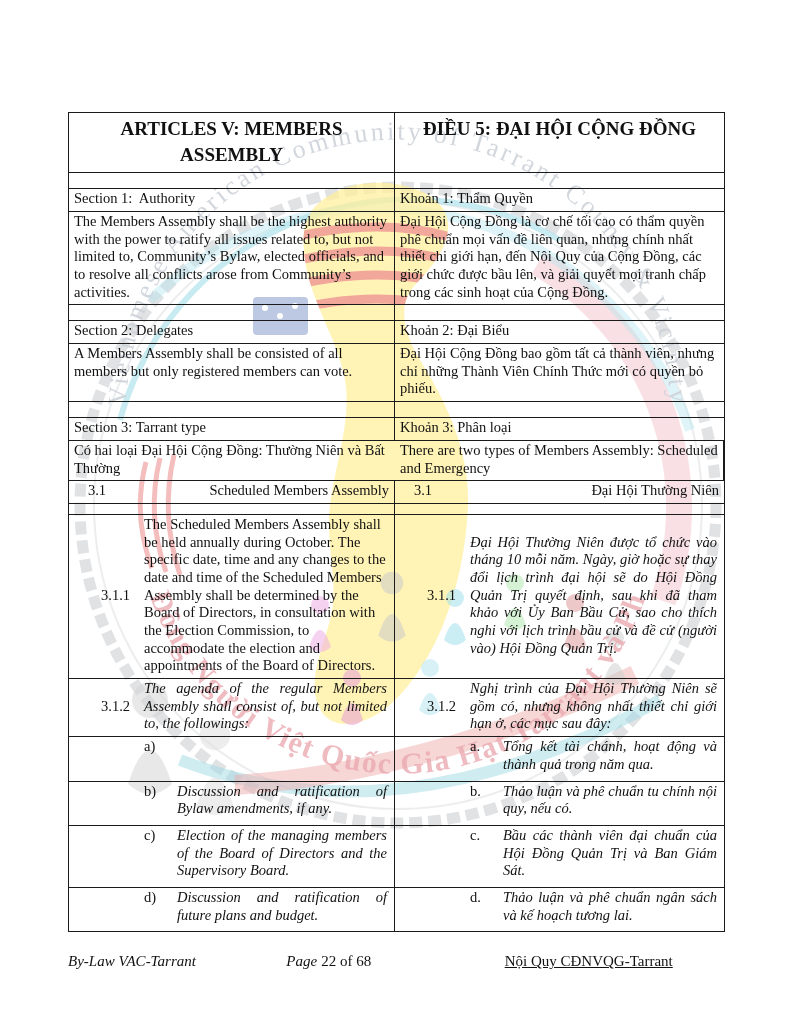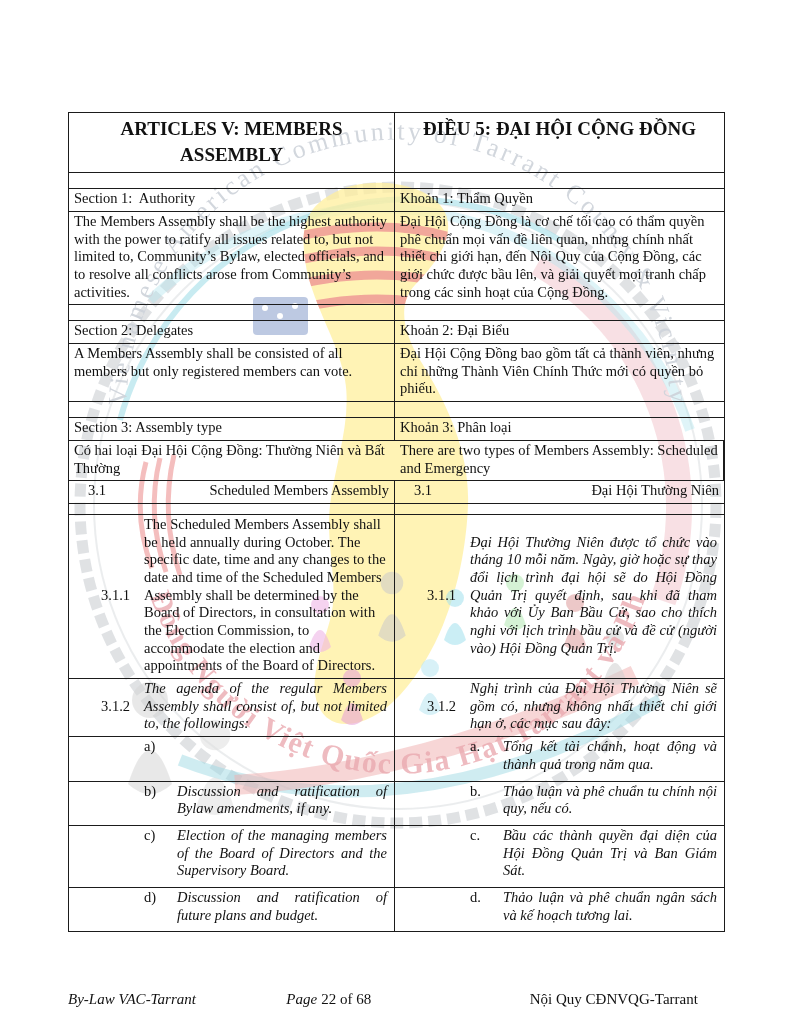--- a/index.html
+++ b/index.html
@@ -36,25 +36,25 @@
   .sub-row{display:flex;padding-left:6px;text-align:right;}
   .sub-row .num{width:31px;flex:0 0 31px;}
   .sub-row .txt{flex:1;}
   .item-row{display:flex;padding-left:75px;padding-bottom:7px;}
   .item-row .lbl{width:33px;flex:0 0 33px;}
   .item-row .txt{flex:1;padding-right:2px;}
   .footer{
     position:absolute;left:68px;top:953px;width:655px;
     display:flex;z-index:1;font-size:15px;
   }
-  .footer>div{flex:1;margin-top:38px;}
+  .footer>div{flex:1;}
   .f-left{text-align:left;font-style:italic;}
   .f-center{text-align:left;}
   .f-center .it{font-style:italic;margin-right:4px;}
-  .f-right{text-align:center;}
+  .f-right{text-align:left;text-decoration:underline;}
 </style>
 </head>
 <body>
 
 <div class="page">
 
   <svg class="watermark" width="791" height="1023" viewBox="0 0 791 1023">
     <defs>
       <path id="arcTop" d="M 130 458 A 272 272 0 1 1 666 458"></path>
       <path id="arcBot" d="M 152 602 A 262 262 0 0 0 644 602"></path>
@@ -194,21 +194,21 @@
       <div class="cell en">A Members Assembly shall be consisted of all members but only registered members can vote.</div>
       <div class="cell vi">Đại Hội Cộng Đồng bao gồm tất cả thành viên, nhưng chỉ những Thành Viên Chính Thức mới có quyền bỏ phiếu.</div>
     </div>
 
     <div class="row spacer">
         <div class="cell en"></div>
         <div class="cell vi"></div>
       </div>
 
     <div class="row">
-      <div class="cell en sec-head">Section 3: Assembly type</div>
+      <div class="cell en sec-head">Section 3: Tarrant type</div>
       <div class="cell vi sec-head">Khoản 3: Phân loại</div>
     </div>
     <div class="row">
       <div class="cell vi">Có hai loại Đại Hội Cộng Đồng: Thường Niên và Bất Thường</div>
       <div class="cell en">There are two types of Members Assembly: Scheduled and Emergency</div>
     </div>
 
     <div class="row">
       <div class="cell en sub-row">
         <span class="num">3.1</span>
@@ -268,21 +268,21 @@
       </div>
     </div>
 
     <div class="row">
       <div class="cell en item-row">
         <span class="lbl">c)</span>
         <span class="txt just">Election of the managing members of the Board of Directors and the Supervisory Board.</span>
       </div>
       <div class="cell vi item-row">
         <span class="lbl">c.</span>
-        <span class="txt just">Bầu các thành quyền đại diện của Hội Đồng Quản Trị và Ban Giám Sát.</span>
+        <span class="txt just">Bầu các thành viên đại chuẩn của Hội Đồng Quản Trị và Ban Giám Sát.</span>
       </div>
     </div>
 
     <div class="row">
       <div class="cell en item-row">
         <span class="lbl">d)</span>
         <span class="txt just">Discussion and ratification of future plans and budget.</span>
       </div>
       <div class="cell vi item-row">
         <span class="lbl">d.</span>

